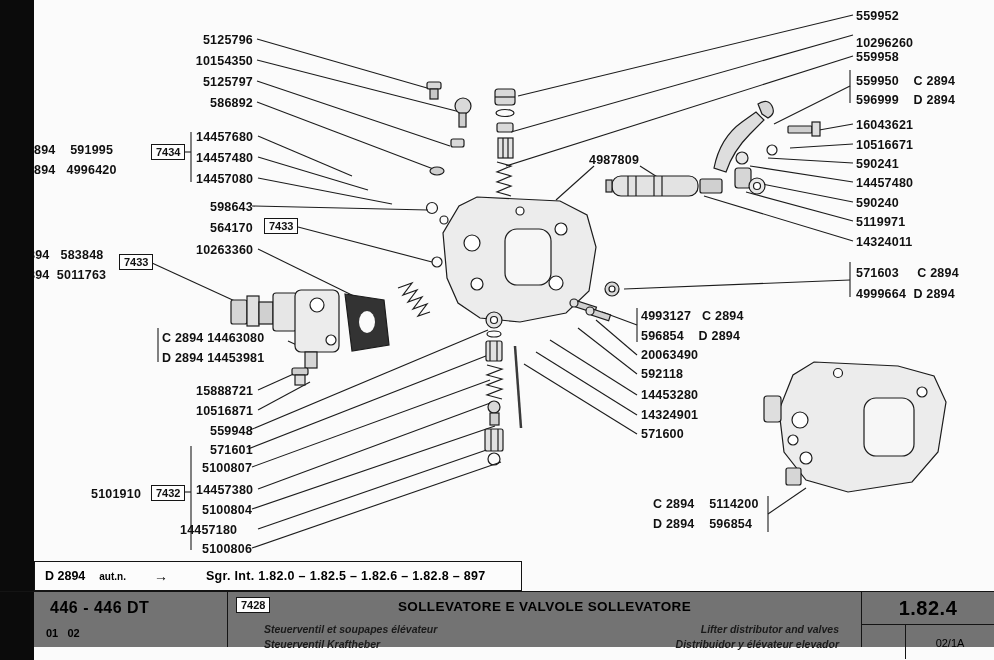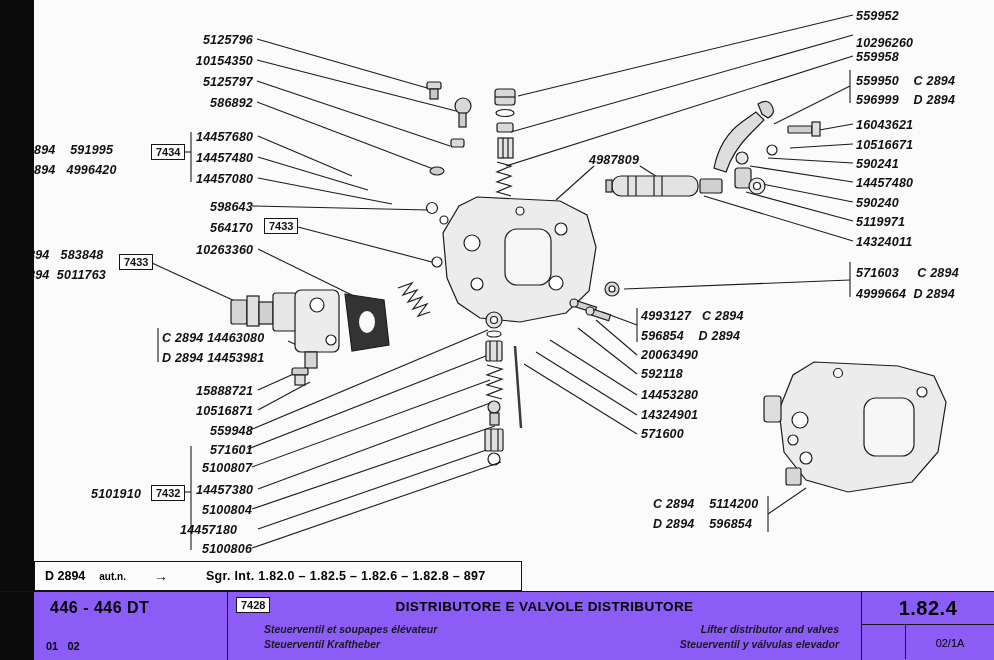--- a/index.html
+++ b/index.html
@@ -2,28 +2,28 @@
 <html><head>
 <meta charset="utf-8">
 <style>
   * { margin:0; padding:0; box-sizing:border-box; }
   html,body { width:994px; height:660px; }
   body { font-family:"Liberation Sans", sans-serif; background:#e8e8e8; position:relative; }
   .page { position:absolute; inset:0; background:#fbfbfb; overflow:hidden; }
   .leftbar { position:absolute; left:0; top:0; width:34px; height:660px; background:#0b0b0b; }
   svg.diagram { position:absolute; left:0; top:0; }
   #label-layer { position:absolute; inset:0; pointer-events:none; }
-  .plabel { position:absolute; font-size:12.5px; font-weight:bold; color:#101010; white-space:pre; line-height:14px; letter-spacing:0.2px;font-style:italic; }
+  .plabel { position:absolute; font-size:12.5px; font-weight:bold; color:#101010; white-space:pre; line-height:14px; letter-spacing:0.2px; }
   .refbox { position:absolute; font-size:11px; font-weight:bold; color:#101010; border:1.3px solid #151515; padding:0 4px; line-height:14px; background:#fdfdfd; white-space:pre; }
   .note { position:absolute; left:34px; top:561px; width:488px; height:30px; border:1.6px solid #141414; background:#fcfcfc; display:flex; align-items:center; padding:0 10px; }
   .n-model { font-size:12.5px; font-weight:bold; }
   .n-autn { font-size:10px; font-weight:bold; margin-left:14px; }
   .n-arrow { font-size:14px; font-weight:bold; margin-left:28px; }
   .n-sgr { font-size:12.5px; font-weight:bold; margin-left:38px; letter-spacing:0.3px; }
-  .footer { position:absolute; left:0; top:591px; width:994px; height:69px; border-top:1.8px solid #141414; display:flex; background:#8b5cf6; }
+  .footer { position:absolute; left:0; top:591px; width:994px; height:56px; border-top:1.8px solid #141414; display:flex; background:#737373; }
   .f-bar { width:34px; background:#0b0b0b; }
   .f-cell { border-right:1.6px solid #141414; position:relative; }
   .f-model { width:194px; padding:7px 0 0 16px; }
   .model-name { font-size:16px; font-weight:bold; letter-spacing:0.5px; }
   .model-pages { position:absolute; left:12px; bottom:8px; font-size:11px; font-weight:bold; white-space:pre; }
   .f-title { width:634px; }
   .f-ref { left:8px; top:5px; }
   .f-main-title { text-align:center; font-size:13.5px; font-weight:bold; margin-top:7px; letter-spacing:0.4px; }
   .f-subs { position:absolute; left:36px; right:22px; top:30px; display:flex; justify-content:space-between; }
   .f-sub-left div, .f-sub-right div { font-size:10.5px; font-weight:bold; font-style:italic; line-height:15px; color:#1a1a1a; }
@@ -281,29 +281,29 @@
   </div>
 
   <div class="footer">
     <div class="f-bar"></div>
     <div class="f-cell f-model">
       <div class="model-name">446 - 446 DT</div>
       <div class="model-pages">01   02</div>
     </div>
     <div class="f-cell f-title">
       <span class="refbox f-ref">7428</span>
-      <div class="f-main-title">DISTRIBUTORE E VALVOLE DISTRIBUTORE</div>
+      <div class="f-main-title">SOLLEVATORE E VALVOLE SOLLEVATORE</div>
       <div class="f-subs">
         <div class="f-sub-left">
           <div>Steuerventil et soupapes élévateur</div>
           <div>Steuerventil Kraftheber</div>
         </div>
         <div class="f-sub-right">
           <div>Lifter distributor and valves</div>
-          <div>Steuerventil y válvulas elevador</div>
+          <div>Distribuidor y élévateur elevador</div>
         </div>
       </div>
     </div>
     <div class="f-cell f-sec">
       <div class="sec-num">1.82.4</div>
       <div class="sec-bottom">
         <div class="sec-b-left"></div>
         <div class="sec-b-right">02/1A</div>
       </div>
     </div>

